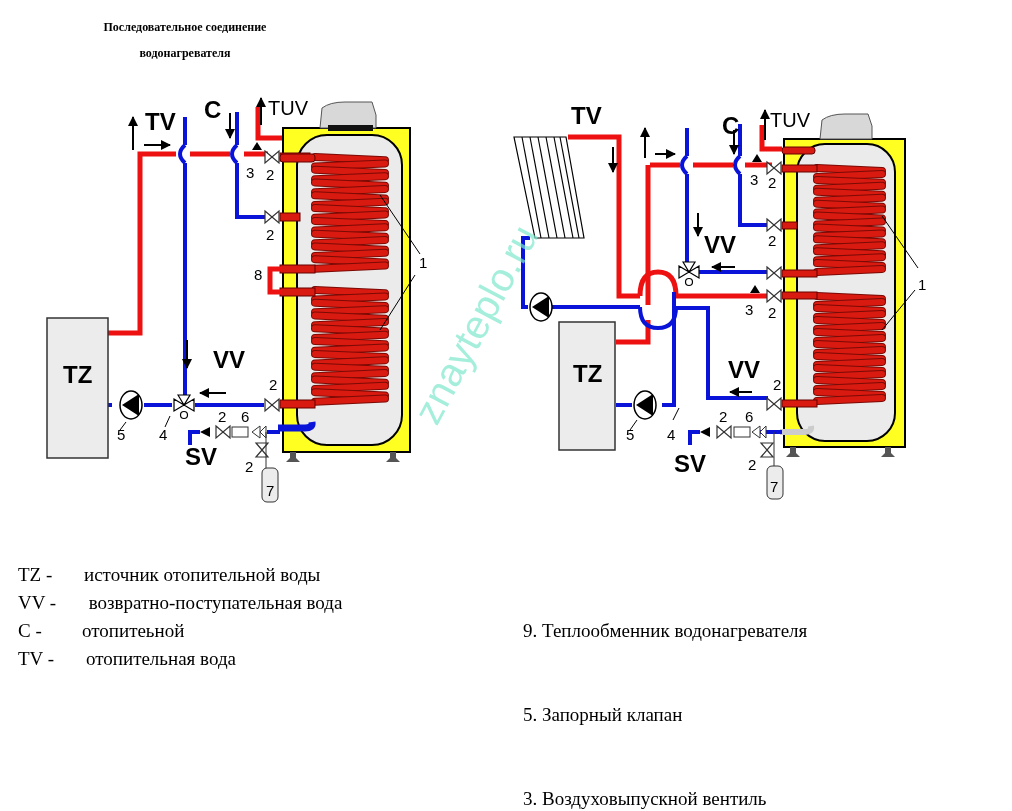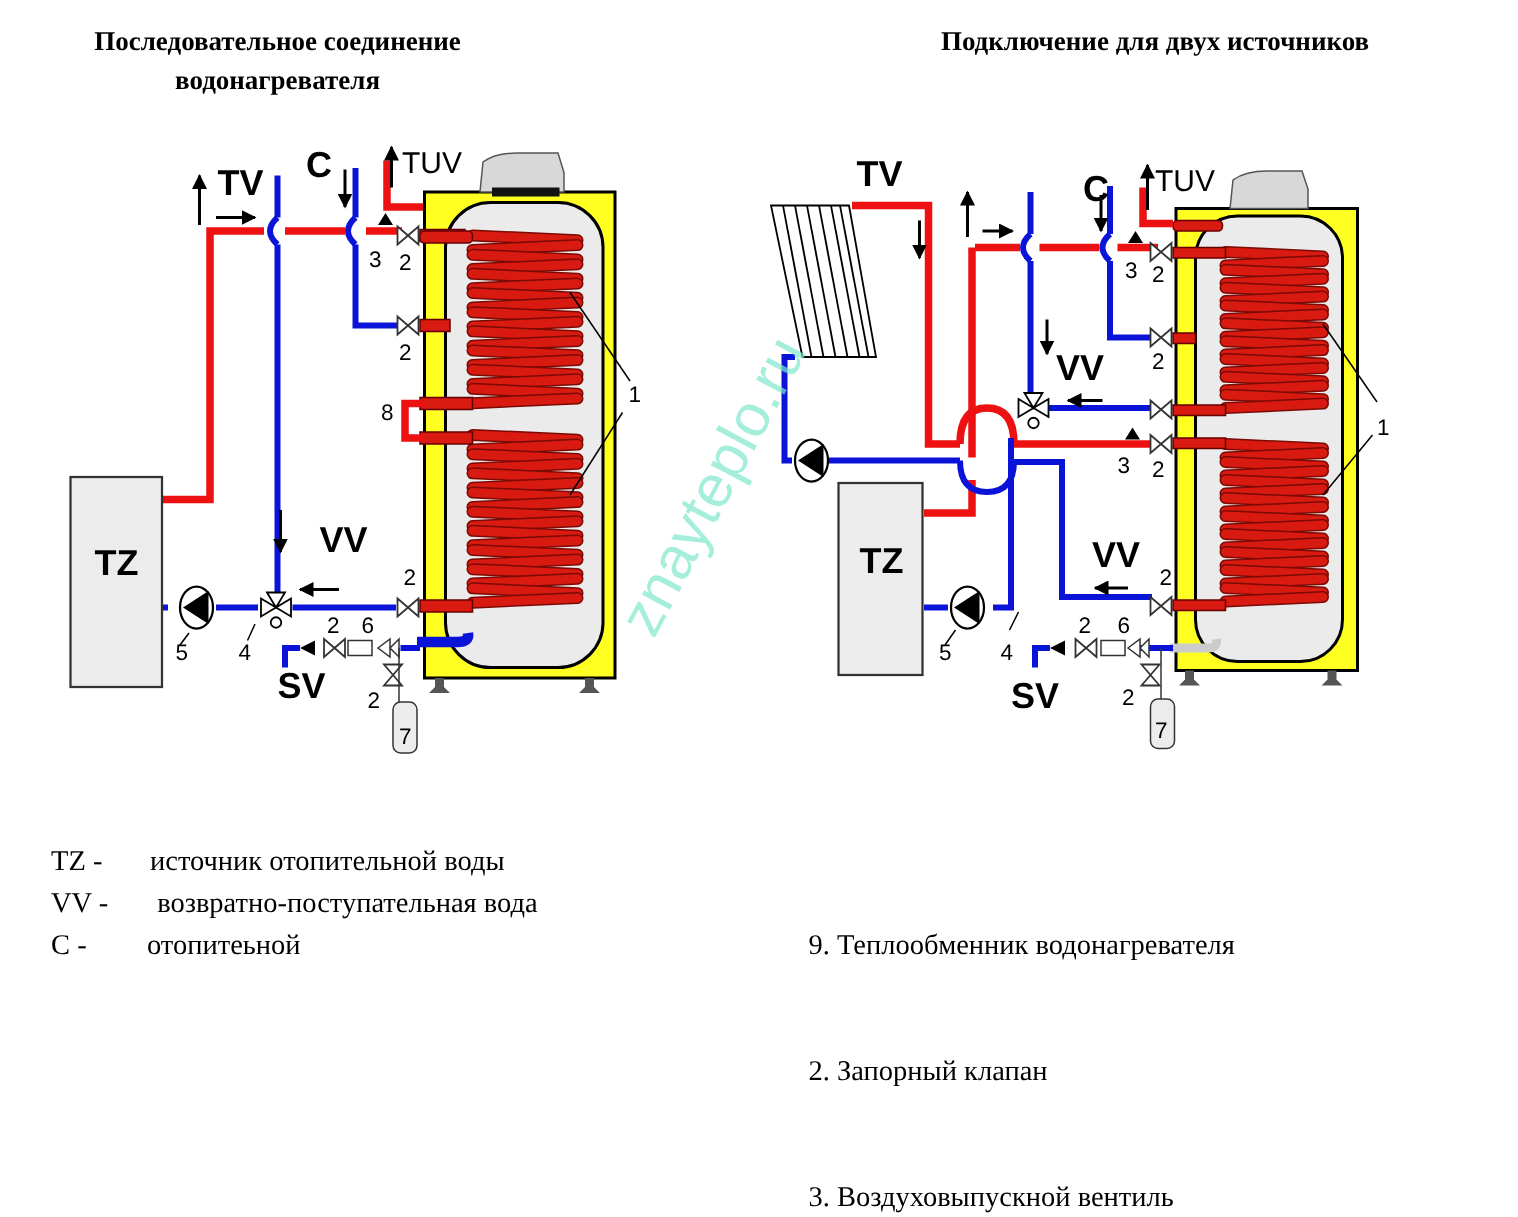--- a/index.html
+++ b/index.html
@@ -1,40 +1,39 @@
 <!DOCTYPE html>
 <html><head>
 <meta charset="utf-8">
 <style>
   html,body{margin:0;padding:0;background:#fff;}
   body{width:1012px;height:811px;position:relative;overflow:hidden;font-family:"Liberation Serif",serif;color:#000;}
-  .title{position:absolute;font-weight:bold;font-size:18px;line-height:26px;text-align:center;font-family:"Liberation Serif",serif;}
+  .title{position:absolute;font-weight:bold;font-size:12px;line-height:26px;text-align:center;font-family:"Liberation Serif",serif;}
   #title-left{left:0;top:14px;width:370px;}
   #title-right{left:560px;top:14px;width:420px;}
   svg#diagram{position:absolute;left:0;top:0;}
   .lbl{font-family:"Liberation Sans",sans-serif;fill:#000;}
   .big{font-size:24px;font-weight:bold;}
   .med{font-size:20px;}
   .sm{font-size:15px;}
   .legend{position:absolute;font-size:19px;line-height:28px;font-family:"Liberation Serif",serif;}
   #legend-left{left:18px;top:561px;}
   #legend-right{left:523px;top:561px;}
-  .legend .row{white-space:nowrap;margin-left:16px;}
+  .legend .row{white-space:nowrap;}
   .legend .code{display:inline-block;}
   .watermark{position:absolute;left:405px;top:410px;font-size:40px;color:#7ee8cc;opacity:.7;transform:rotate(-62deg);transform-origin:left top;font-family:"Liberation Sans",sans-serif;}
 </style>
 </head>
 <body>
 
 <div class="title" id="title-left">
   <div>Последовательное  соединение</div>
   <div>водонагревателя</div>
 </div>
 <div class="title" id="title-right">
-  <div>Подключение для двух источников</div>
 </div>
 
 <svg id="diagram" width="1012" height="811" viewBox="0 0 1012 811">
   <defs>
     <marker id="arr" viewBox="0 0 10 10" refX="9" refY="5" markerWidth="5" markerHeight="5" orient="auto">
       <path d="M0,0 L10,5 L0,10 z" fill="#000"></path>
     </marker>
     <g id="valve">
       <path d="M-7,-6 L7,6 L7,-6 L-7,6 Z" fill="#fff" stroke="#333" stroke-width="1.2"></path>
     </g>
@@ -401,25 +400,26 @@
     <text class="lbl sm" x="770" y="492">7</text>
   </g>
 </svg>
 
 <div class="watermark">znayteplo.ru</div>
 
 <div class="legend" id="legend-left">
   <div class="row"><span class="code" style="width:66px">TZ -</span><span>источник отопительной воды</span></div>
   <div class="row"><span class="code" style="width:66px">VV -</span><span> возвратно-поступательная вода</span></div>
   <div class="row"><span class="code" style="width:64px">C -</span><span>отопитеьной</span></div>
+  <div class="row"><span class="code" style="width:68px">TV -</span><span>отопительная вода</span></div>
 </div>
 
 <div class="legend" id="legend-right" style="white-space:pre;">
   <div class="row">9. Теплообменник водонагревателя</div>
-  <div class="row"> 2. Запорный клапан</div>
+  <div class="row"> 5. Запорный клапан</div>
   <div class="row">  3. Воздуховыпускной вентиль</div>
   
   
   
   
   
   
 </div>
 
 </body></html>

